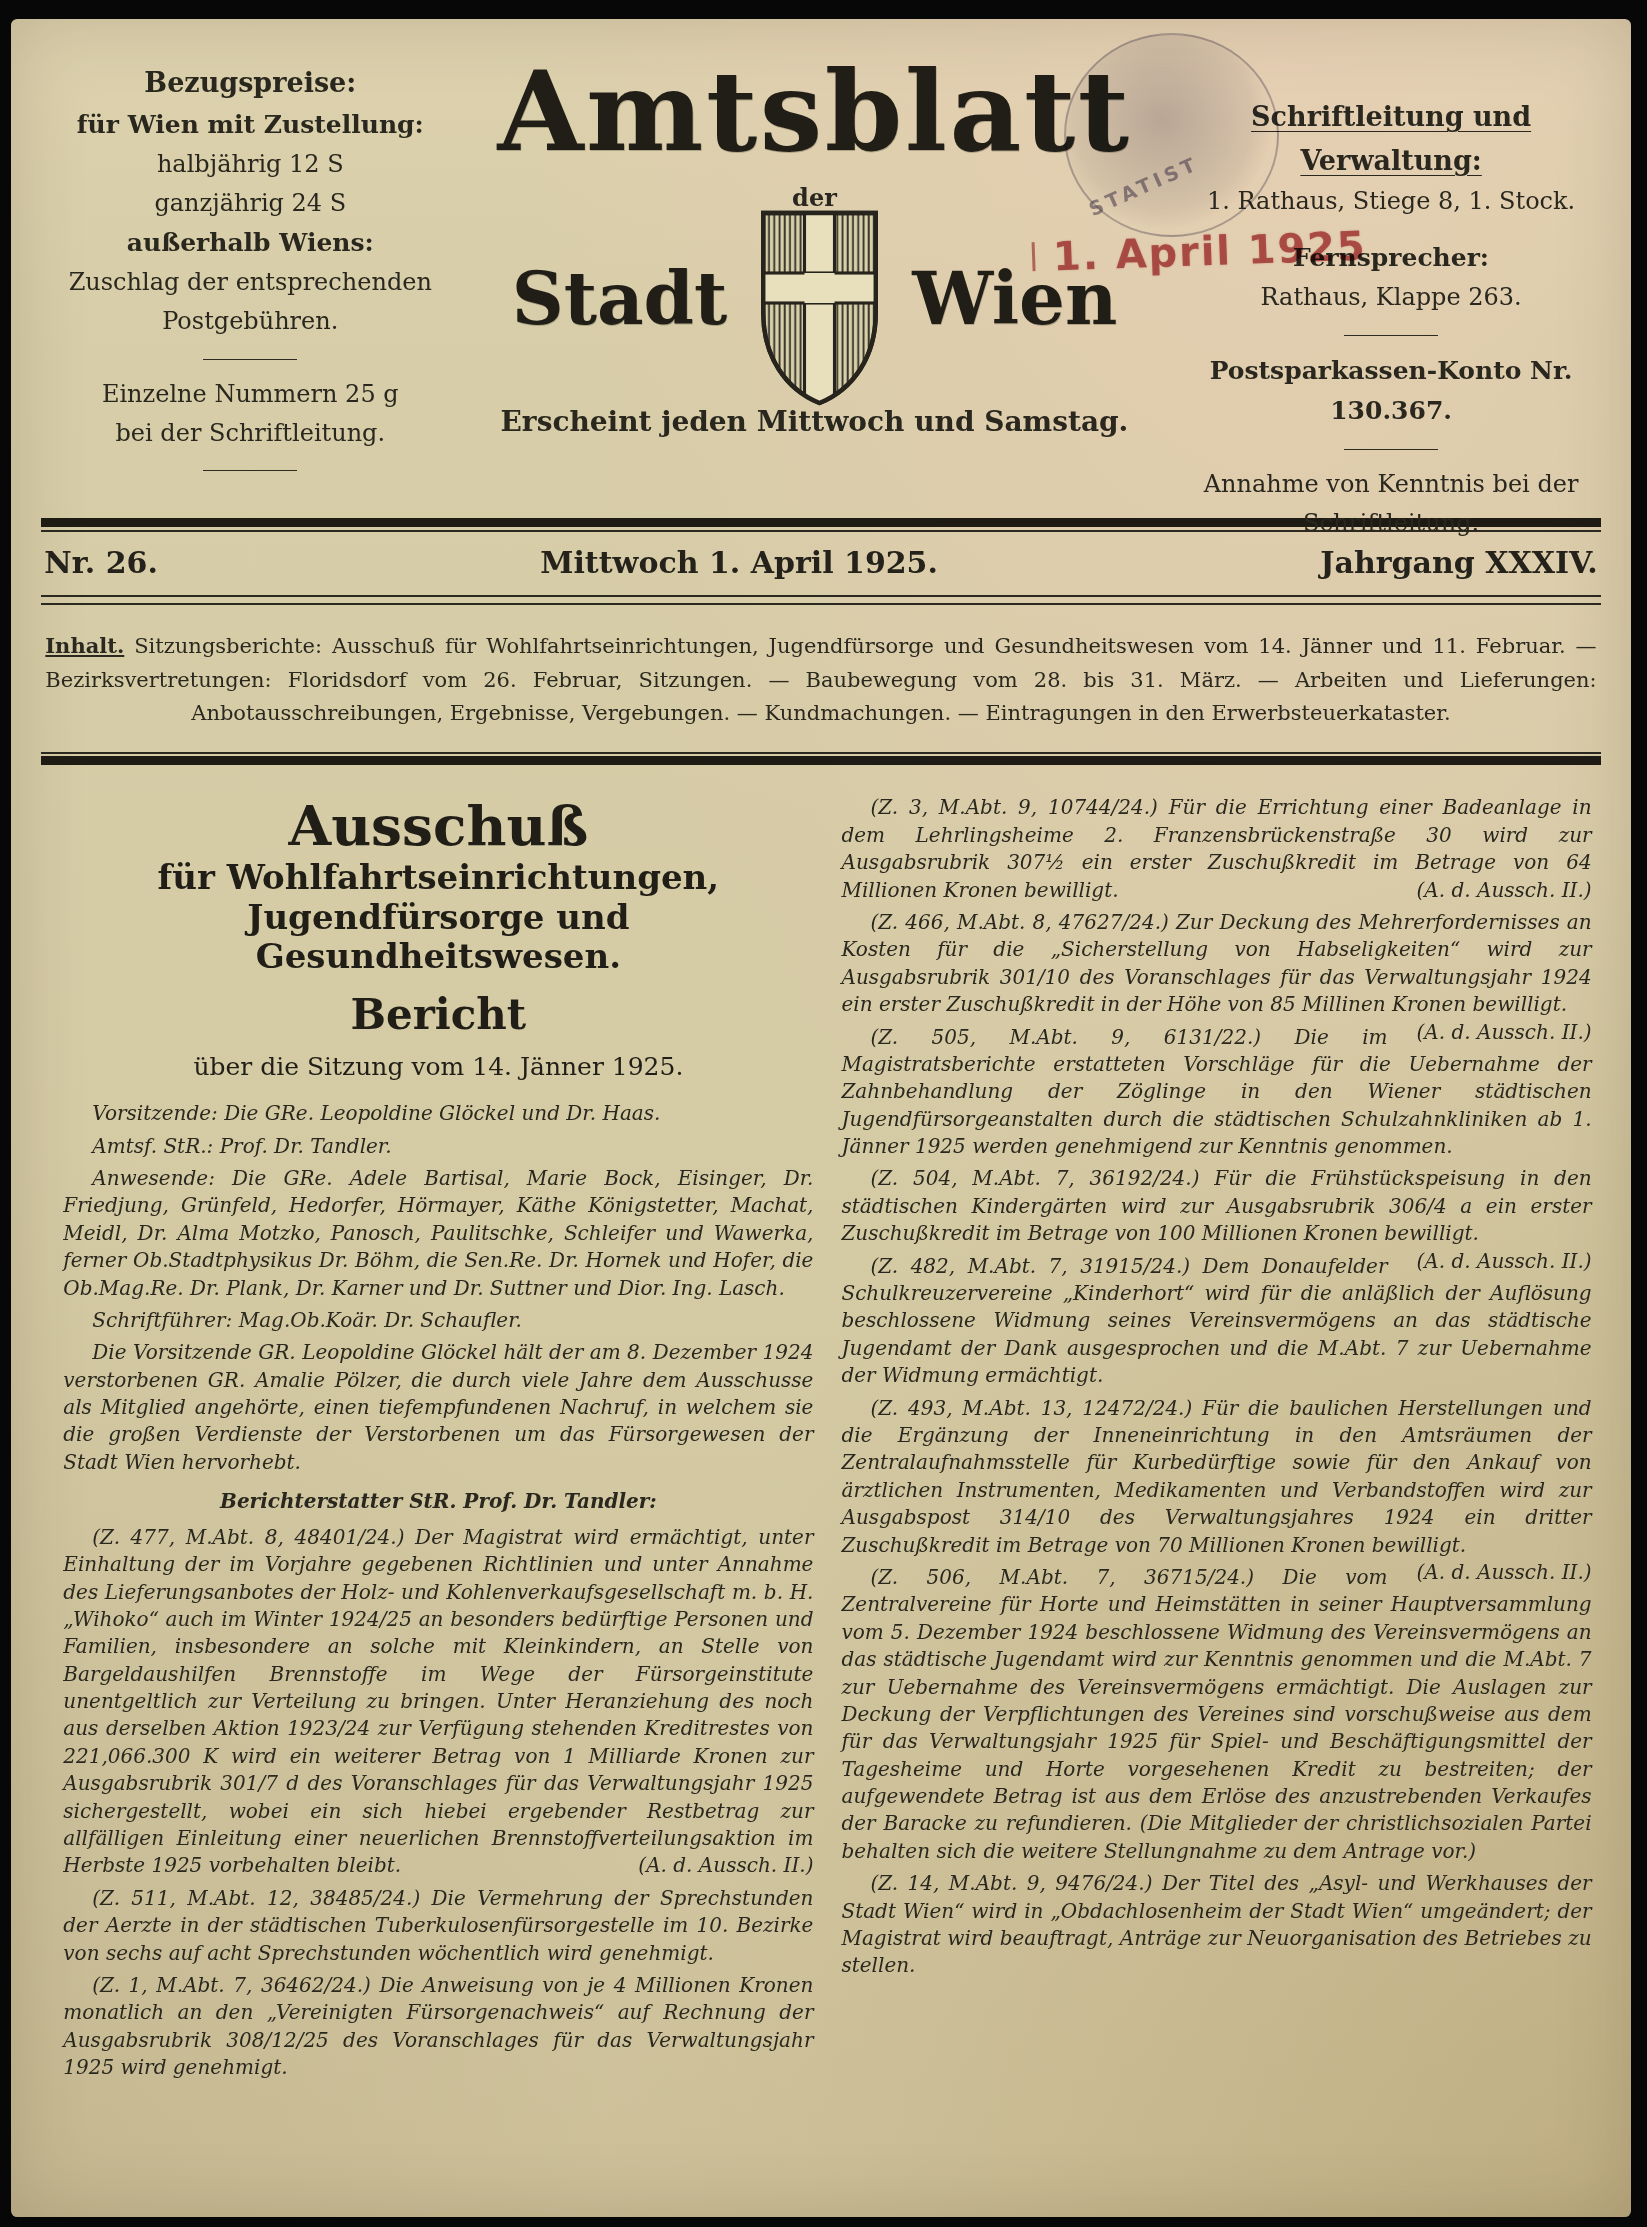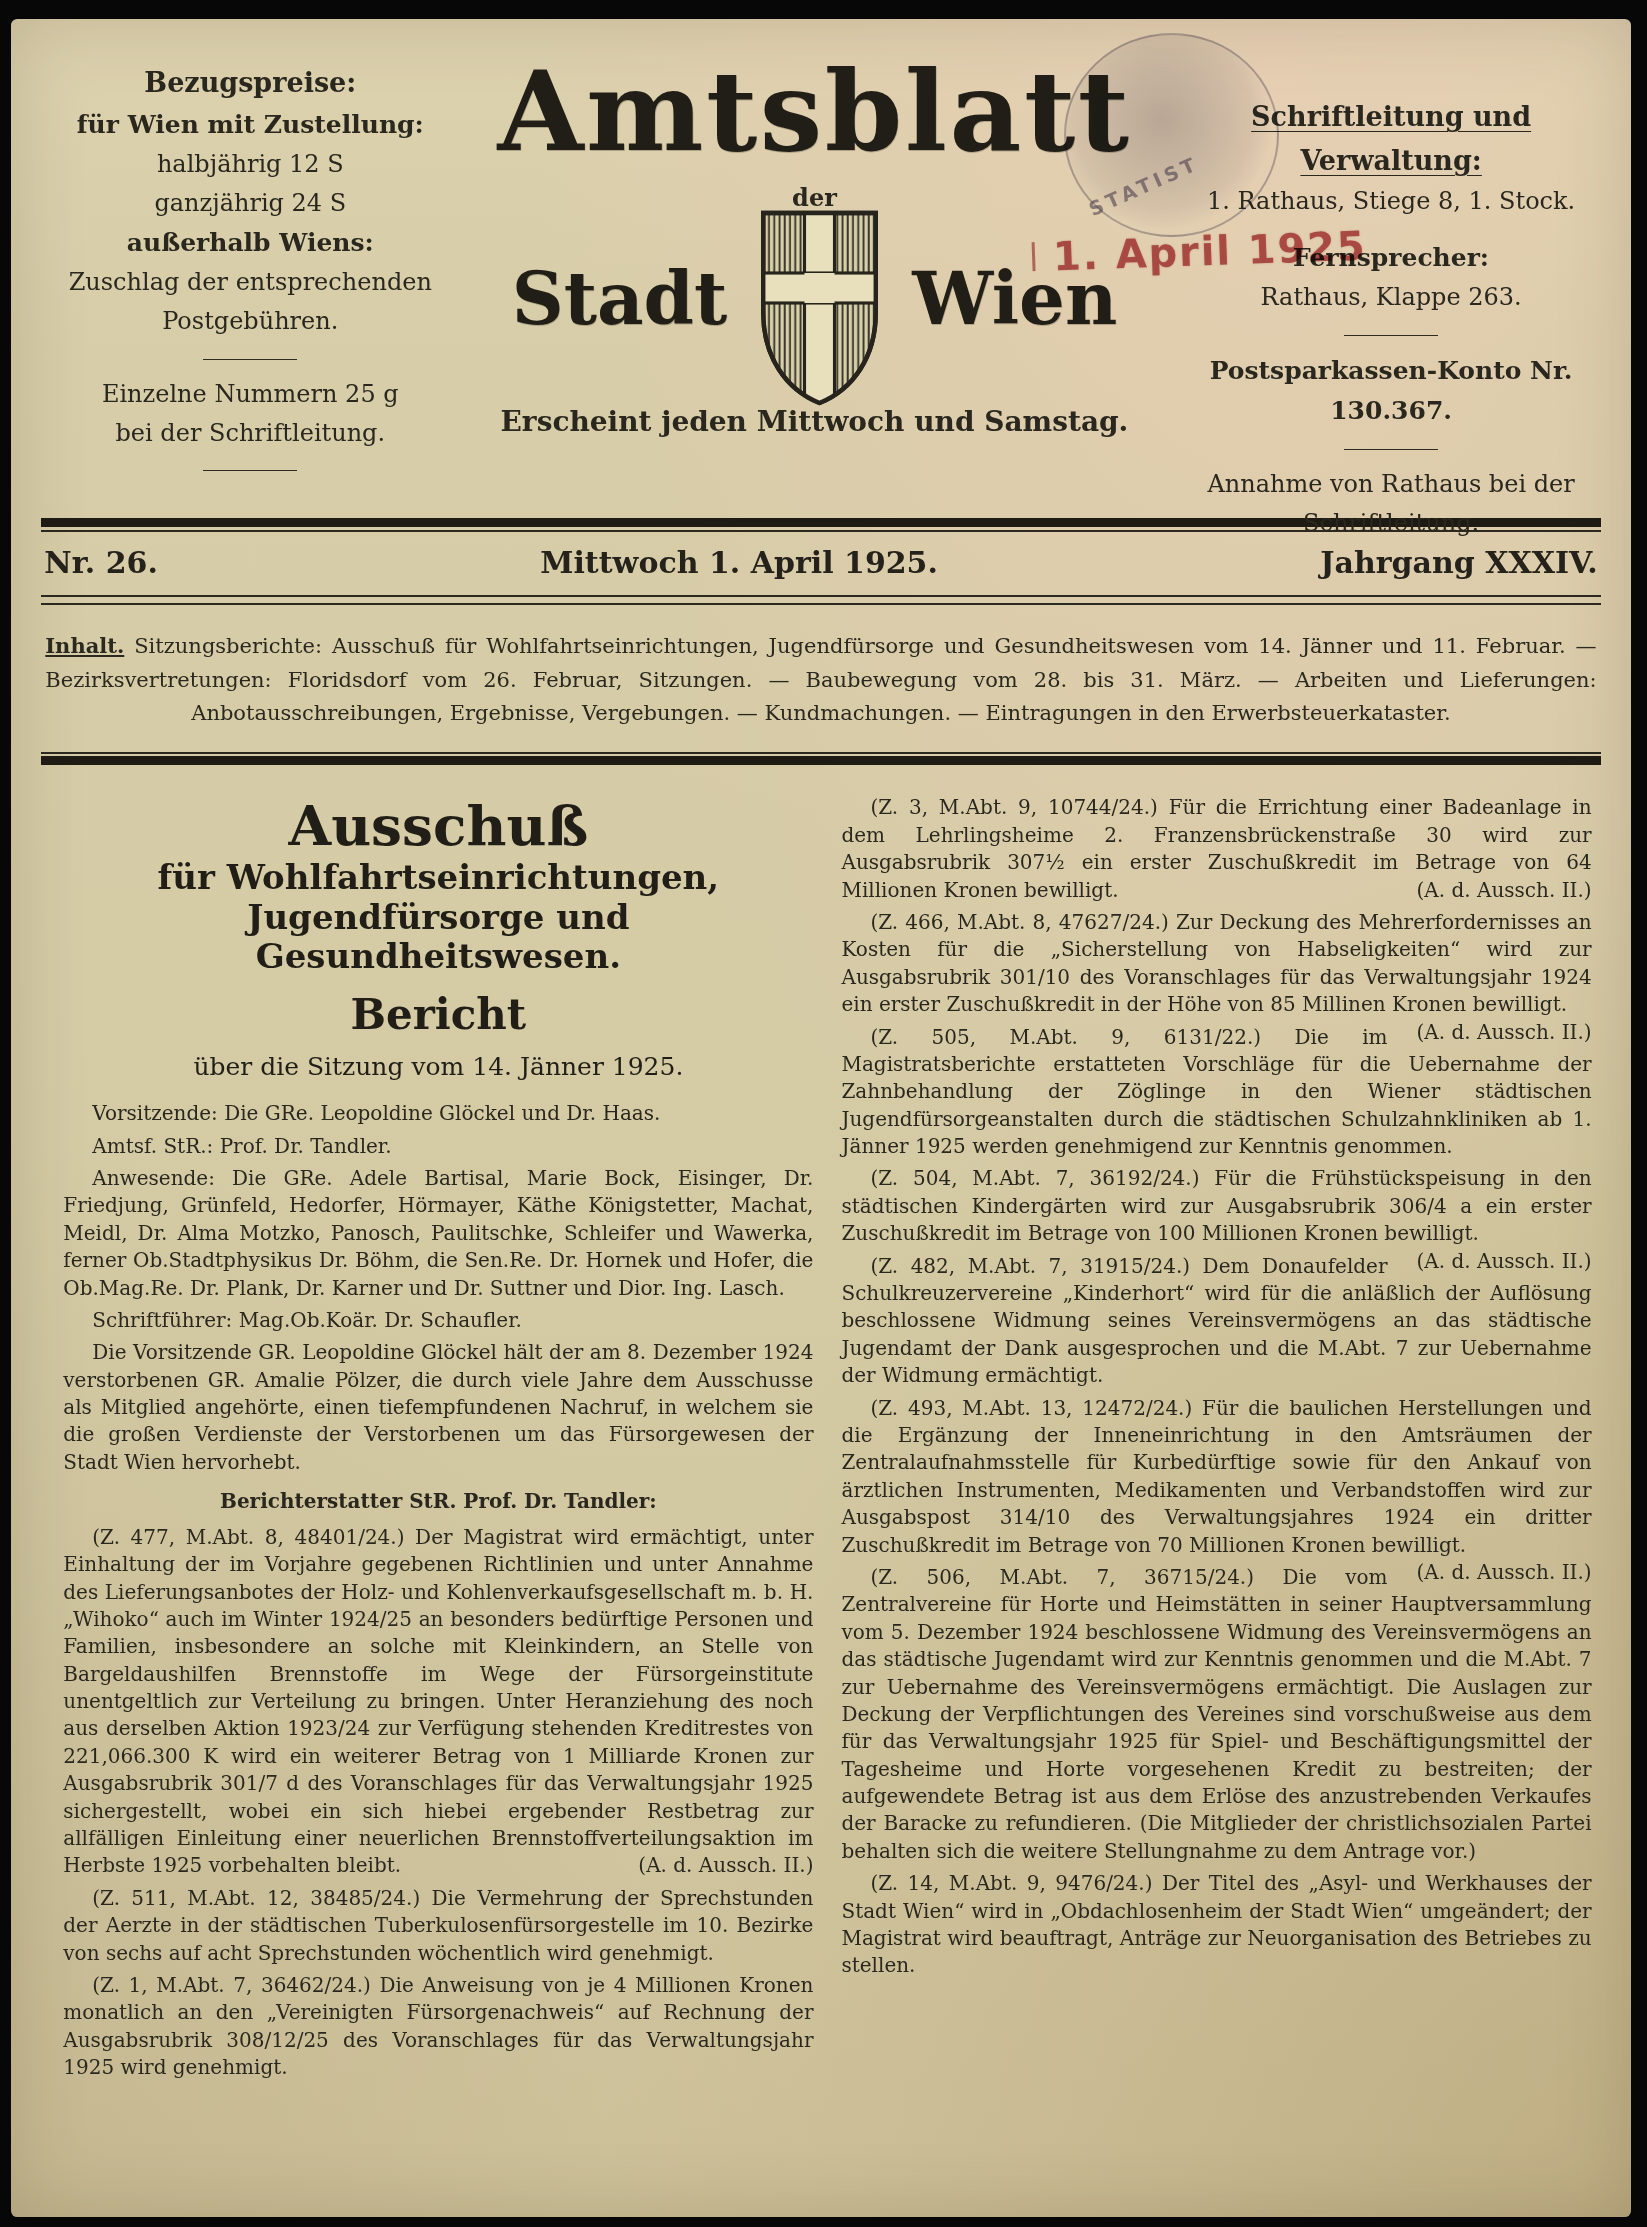--- a/index.html
+++ b/index.html
@@ -68,21 +68,21 @@
   .inhalt b{font-weight:bold;text-decoration:underline;}
   .inhalt-rules{margin-top:21.4px;}
   
   .columns{display:flex;gap:28px;padding:29px 39px 0 52px;}
   .col{flex:1 1 0;font-size:20px;line-height:1.37;text-align:justify;color:#2a281e;}
   .art-head{text-align:center;color:#201e16;}
   .art-h1{font-size:55px;font-weight:bold;line-height:1.05;margin:2.5px 0 3.8px 0;}
   .art-h2{font-size:34px;font-weight:bold;line-height:1.15;margin:3.8px 0 2.5px 0;}
   .art-h3{font-size:42px;font-weight:bold;margin:10px 0 5px 0;}
   .art-h4{font-size:25px;margin:6.3px 0 16.4px 0;}
-  .para{margin:0 0 5px 0;text-indent:29px;}
+  .para{margin:0 0 5px 0;text-indent:29px;font-style:italic;}
   .para-center{text-align:center;text-indent:0;margin:11.3px 0 8.8px 0;font-weight:bold;}
   .attrib{float:right;font-weight:normal;}
 </style>
 </head>
 <body>
 
 <div class="page">
 
   <div class="masthead">
 
@@ -130,21 +130,21 @@
 
     <div class="mast-right">
       <div class="mast-block-title underlined">Schriftleitung und Verwaltung:</div>
       <div class="mast-line">1. Rathaus, Stiege 8, 1. Stock.</div>
       <div style="height:16.4px"></div>
       <div class="mast-line-bold">Fernsprecher:</div>
       <div class="mast-line">Rathaus, Klappe 263.</div>
       <hr class="sep">
       <div class="mast-line-bold">Postsparkassen-Konto Nr. 130.367.</div>
       <hr class="sep">
-      <div class="mast-line">Annahme von Rathaus bei der</div>
+      <div class="mast-line">Annahme von Kenntnis bei der</div>
       <div class="mast-line">Schriftleitung.</div>
     </div>
 
     <div class="stamp-circle">
       <span class="stamp-circle-text">STATIST</span>
     </div>
     <div class="stamp-date">
       <span class="stamp-tick"></span>
       <span>1. April 1925</span>
     </div>

